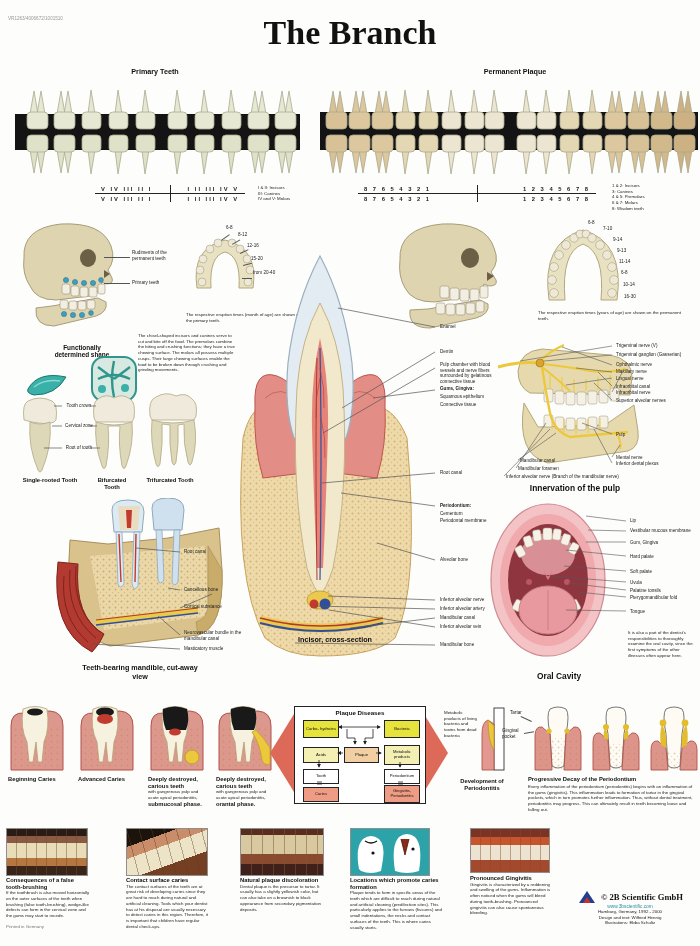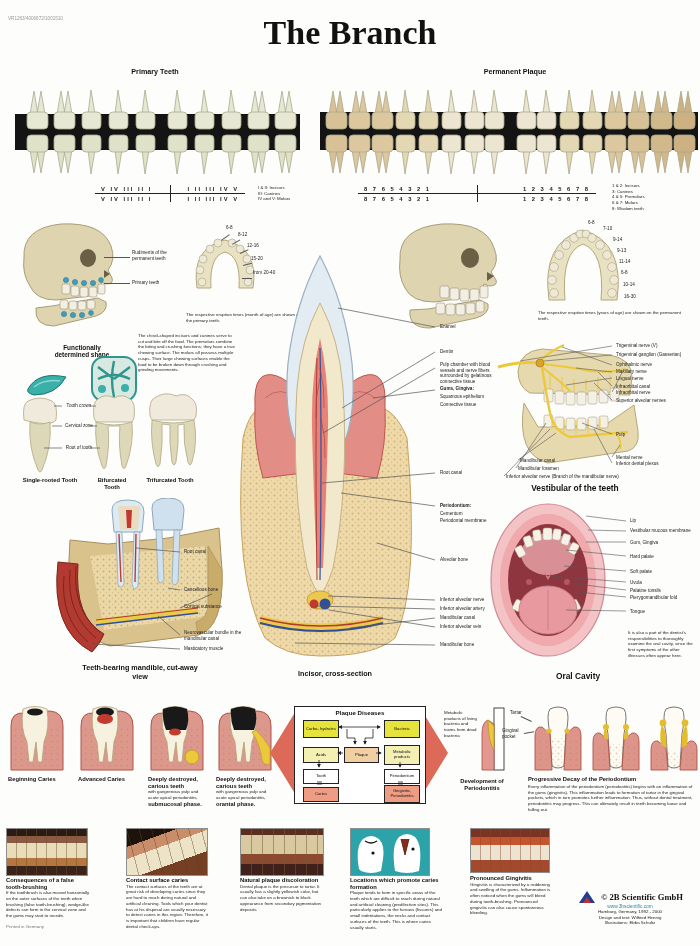--- a/index.html
+++ b/index.html
@@ -380,21 +380,21 @@
 <span class="a lbl nw" style="left:440px;top:470px">Root canal</span>
 <span class="a lbl nw" style="left:440px;top:503px"><b>Periodontium:</b></span>
 <span class="a lbl nw" style="left:440px;top:511px">Cementum</span>
 <span class="a lbl nw" style="left:440px;top:518px">Periodontal membrane</span>
 <span class="a lbl nw" style="left:440px;top:557px">Alveolar bone</span>
 <span class="a lbl nw" style="left:440px;top:597px">Inferior alveolar nerve</span>
 <span class="a lbl nw" style="left:440px;top:606px">Inferior alveolar artery</span>
 <span class="a lbl nw" style="left:440px;top:615px">Mandibular canal</span>
 <span class="a lbl nw" style="left:440px;top:624px">Inferior alveolar vein</span>
 <span class="a lbl nw" style="left:440px;top:642px">Mandibular bone</span>
-<div class="a h7 tc" style="left:270px;top:670px;width:130px">Incisor, cross-section</div>
+<div class="a h7 tc" style="left:270px;top:636px;width:130px">Incisor, cross-section</div>
 
 <svg class="a" style="left:490px;top:333px" width="210" height="152" viewBox="0 0 210 152">
   <path d="M28,38 Q30,18 52,16 L120,22 Q142,26 142,44 L140,62 L40,60 Q28,54 28,38 Z" fill="#e6d9ae" stroke="#b3a87c" stroke-width="1"></path>
   <path d="M34,70 Q26,122 58,130 L138,118 Q150,114 148,98 L144,72 L115,92 L48,94 Z" fill="#e6d9ae" stroke="#b3a87c" stroke-width="1"></path>
   <g fill="#f4f1e4" stroke="#9a9278" stroke-width=".5">
     <rect x="54" y="56" width="9" height="13" rx="2"></rect>
       <rect x="65" y="58" width="9" height="13" rx="2"></rect>
       <rect x="76" y="59" width="9" height="13" rx="2"></rect>
       <rect x="87" y="59" width="9" height="13" rx="2"></rect>
       <rect x="98" y="58" width="9" height="13" rx="2"></rect>
@@ -442,21 +442,21 @@
 <span class="a lbl nw" style="left:616px;top:376px">Lingual nerve</span>
 <span class="a lbl nw" style="left:616px;top:384px">Infraorbital canal</span>
 <span class="a lbl nw" style="left:616px;top:390px">Infraorbital nerve</span>
 <span class="a lbl nw" style="left:616px;top:398px">Superior alveolar nerves</span>
 <span class="a lbl nw" style="left:616px;top:432px">Pulp</span>
 <span class="a lbl nw" style="left:616px;top:455px">Mental nerve</span>
 <span class="a lbl nw" style="left:616px;top:461px">Inferior dental plexus</span>
 <span class="a lbl nw" style="left:520px;top:458px">Mandibular canal</span>
 <span class="a lbl nw" style="left:518px;top:466px">Mandibular foramen</span>
 <span class="a lbl nw" style="left:506px;top:474px">Inferior alveolar nerve (Branch of the mandibular nerve)</span>
-<div class="a h8 tc" style="left:495px;top:483px;width:160px">Vestibular of the teeth</div>
+<div class="a h8 tc" style="left:495px;top:483px;width:160px">Innervation of the pulp</div>
 
 <svg class="a" style="left:486px;top:498px" width="145" height="165" viewBox="0 0 145 165">
   <ellipse cx="62" cy="82" rx="57" ry="76" fill="#f3c3c6" stroke="#cf8890" stroke-width="1.2"></ellipse>
   <ellipse cx="62" cy="82" rx="48" ry="66" fill="#f0a9ad"></ellipse>
   <ellipse cx="62" cy="82" rx="40" ry="56" fill="#8e3540"></ellipse>
   <ellipse cx="62" cy="56" rx="27" ry="21" fill="#d98f96"></ellipse>
   <g fill="#f6f2e8" stroke="#b5a98e" stroke-width=".5">
     <rect x="30" y="48" width="8" height="11" rx="2" transform="rotate(-28 34 53)"></rect>
     <rect x="38" y="38" width="8" height="11" rx="2" transform="rotate(-18 42 43)"></rect>
     <rect x="47" y="32" width="8" height="11" rx="2" transform="rotate(-8 51 37)"></rect>
@@ -492,21 +492,21 @@
 <span class="a lbl nw" style="left:630px;top:518px">Lip</span>
 <span class="a lbl" style="left:630px;top:528px;width:64px">Vestibular mucous membrane</span>
 <span class="a lbl nw" style="left:630px;top:540px">Gum, Gingiva</span>
 <span class="a lbl nw" style="left:630px;top:554px">Hard palate</span>
 <span class="a lbl nw" style="left:630px;top:569px">Soft palate</span>
 <span class="a lbl nw" style="left:630px;top:580px">Uvula</span>
 <span class="a lbl nw" style="left:630px;top:588px">Palatine tonsils</span>
 <span class="a lbl" style="left:630px;top:595px;width:64px">Pterygomandibular fold</span>
 <span class="a lbl nw" style="left:630px;top:609px">Tongue</span>
 <div class="a t4" style="left:628px;top:630px;width:68px">It is also a part of the dentist's responsibilities to thoroughly examine the oral cavity, since the first symptoms of the other illnesses often appear here.</div>
-<div class="a h8 tc" style="left:523px;top:671px;width:110px">Oral Cavity</div>
+<div class="a h8 tc" style="left:504px;top:671px;width:110px">Oral Cavity</div>
 
 <svg class="a" style="left:8px;top:704px" width="58" height="68" viewBox="0 0 58 68">
   <path d="M3,22 Q3,8 16,9 L42,7 Q55,8 55,22 L55,66 L3,66 Z" fill="#dd988e" stroke="#b05048" stroke-width="1"></path>
   <rect x="6" y="24" width="46" height="40" fill="url(#stip)" opacity=".5"></rect>
   <path d="M15,5 Q12,24 19,38 L21,58 L25,58 L28,38 L30,58 L34,58 L36,38 Q42,24 39,5 Q27,0 15,5 Z" fill="#f7f1df" stroke="#b3a274" stroke-width=".8"></path>
   <ellipse cx="27" cy="8" rx="8" ry="3.5" fill="#1a1a1a"></ellipse>
 </svg>
 <svg class="a" style="left:78px;top:704px" width="58" height="68" viewBox="0 0 58 68">
   <path d="M3,22 Q3,8 16,9 L42,7 Q55,8 55,22 L55,66 L3,66 Z" fill="#dd988e" stroke="#b05048" stroke-width="1"></path>
   <rect x="6" y="24" width="46" height="40" fill="url(#stip)" opacity=".5"></rect>

